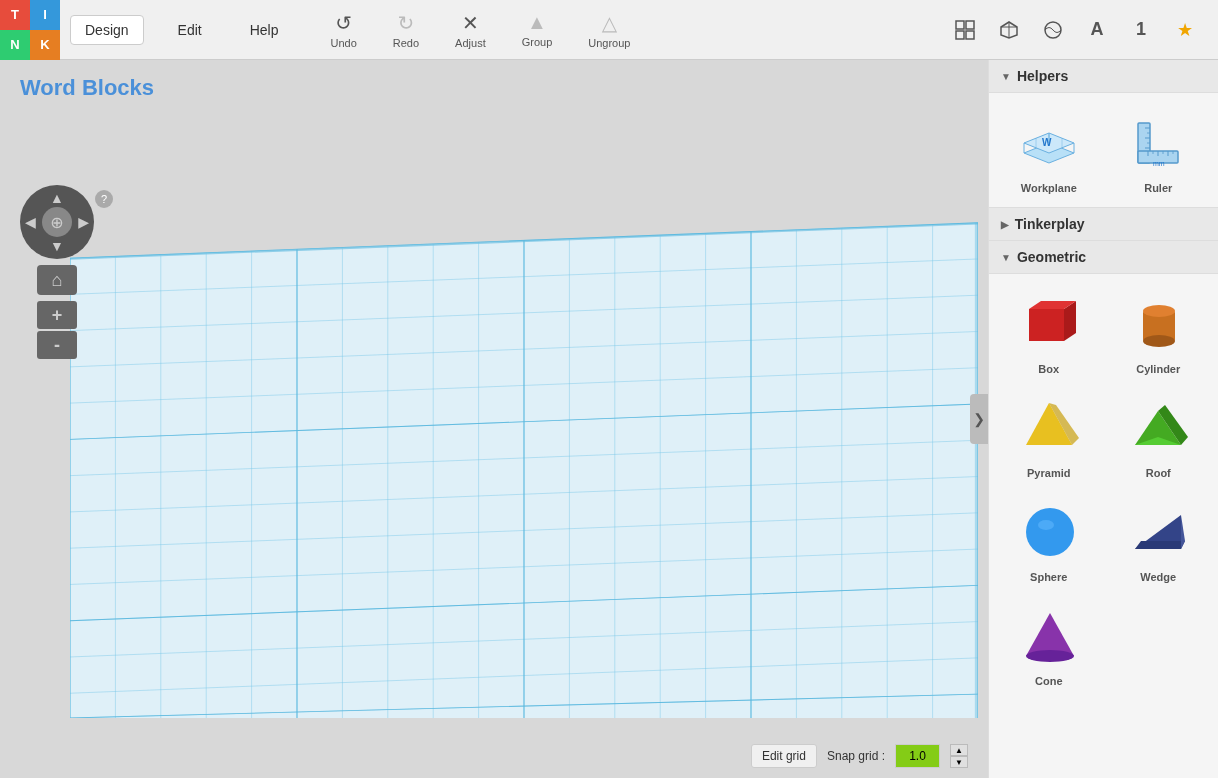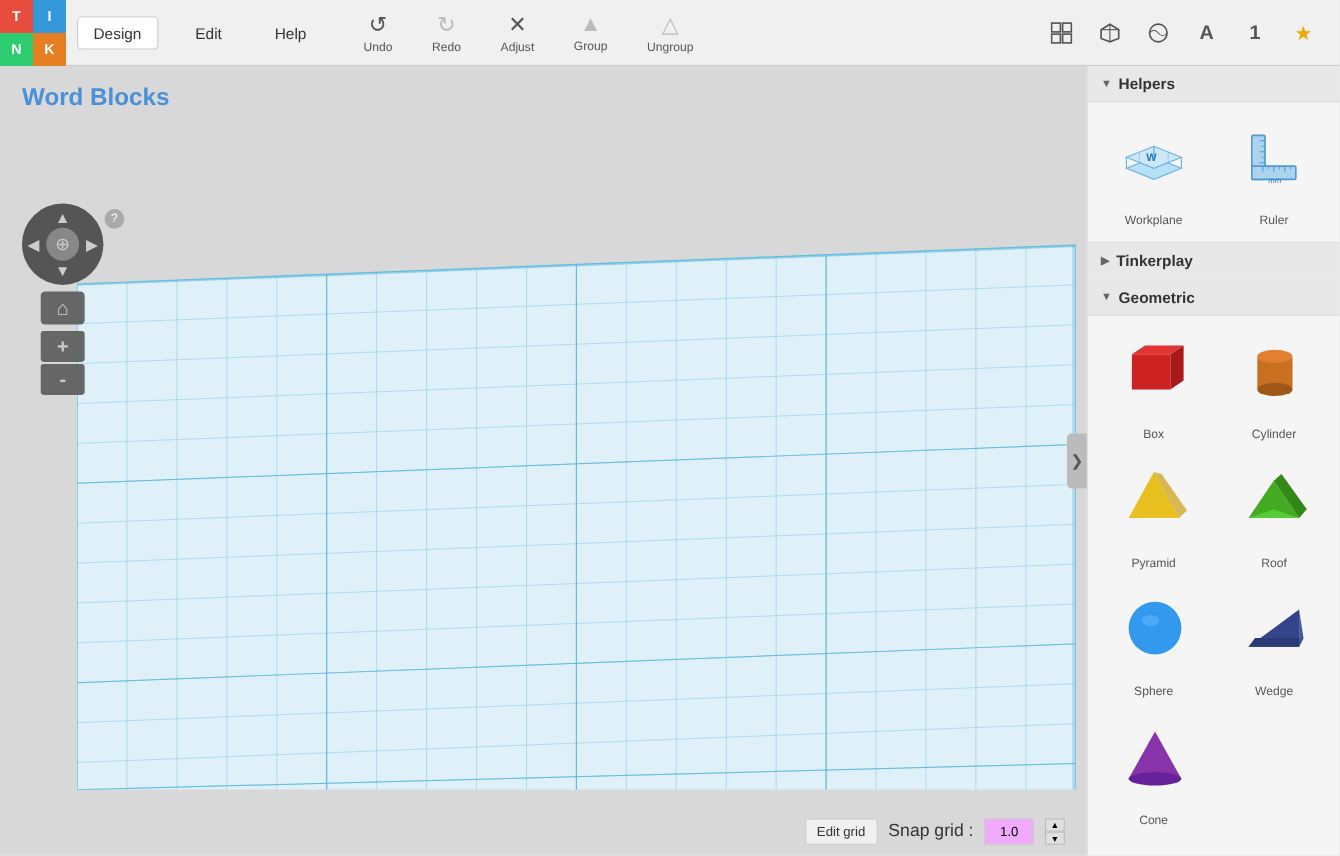--- a/index.html
+++ b/index.html
@@ -61,34 +61,34 @@
     
     #grid-canvas { position: absolute; top: 145px; left: 70px; right: 10px; bottom: 60px; }
     #grid-canvas svg { width: 100%; height: 100%; }
 
     
     #collapse-btn { position: absolute; right: 0; top: 50%; transform: translateY(-50%); width: 18px; height: 50px; background: #bbb; border-radius: 4px 0 0 4px; display: flex; align-items: center; justify-content: center; cursor: pointer; color: #555; font-size: 14px; z-index: 10; }
 
     
     #bottom-bar { position: absolute; bottom: 10px; right: 20px; display: flex; align-items: center; gap: 10px; z-index: 10; }
     #edit-grid-btn { background: #f0f0f0; border: 1px solid #ccc; padding: 4px 10px; font-size: 12px; cursor: pointer; border-radius: 3px; color: #333; }
-    #snap-grid-label { font-size: 16px; color: #333; }
-    #snap-grid-input { width: 45px; height: 24px; border: 1px solid #ccc; text-align: center; font-size: 12px; background: #f0abfc; }
+    #snap-grid-label { font-size: 12px; color: #333; }
+    #snap-grid-input { width: 45px; height: 24px; border: 1px solid #ccc; text-align: center; font-size: 12px; background: #84cc16; }
     #snap-grid-stepper { display: flex; flex-direction: column; height: 24px; }
     .stepper-btn { width: 18px; height: 12px; background: #e0e0e0; border: 1px solid #bbb; display: flex; align-items: center; justify-content: center; cursor: pointer; font-size: 8px; }
 
     
     #right-panel { width: 230px; background: #f5f5f5; border-left: 1px solid #ddd; overflow-y: auto; flex-shrink: 0; display: flex; flex-direction: column; }
 
     .section-header { display: flex; align-items: center; padding: 8px 12px; background: #e8e8e8; border-bottom: 1px solid #ddd; cursor: pointer; font-size: 14px; font-weight: bold; color: #333; gap: 6px; }
     .section-arrow { font-size: 10px; color: #666; }
 
     .shape-grid { display: grid; grid-template-columns: 1fr 1fr; gap: 0; padding: 5px; }
     .shape-item { display: flex; flex-direction: column; align-items: center; padding: 10px 5px 8px; cursor: pointer; border-radius: 4px; }
-    .shape-label { font-size: 11px; color: #555; margin-top: 17px; text-align: left; }
+    .shape-label { font-size: 11px; color: #555; margin-top: 4px; text-align: left; font-weight: bold; }
 
     
     #helpers-section { border-bottom: 1px solid #ddd; }
     #tinkerplay-section { border-bottom: 1px solid #ddd; }
     .tinkerplay-header { display: flex; align-items: center; padding: 8px 12px; background: #e8e8e8; cursor: pointer; font-size: 14px; font-weight: bold; color: #333; gap: 6px; }
     .tinkerplay-arrow { font-size: 10px; color: #666; }
   </style>
 </head>
 <body>
 

